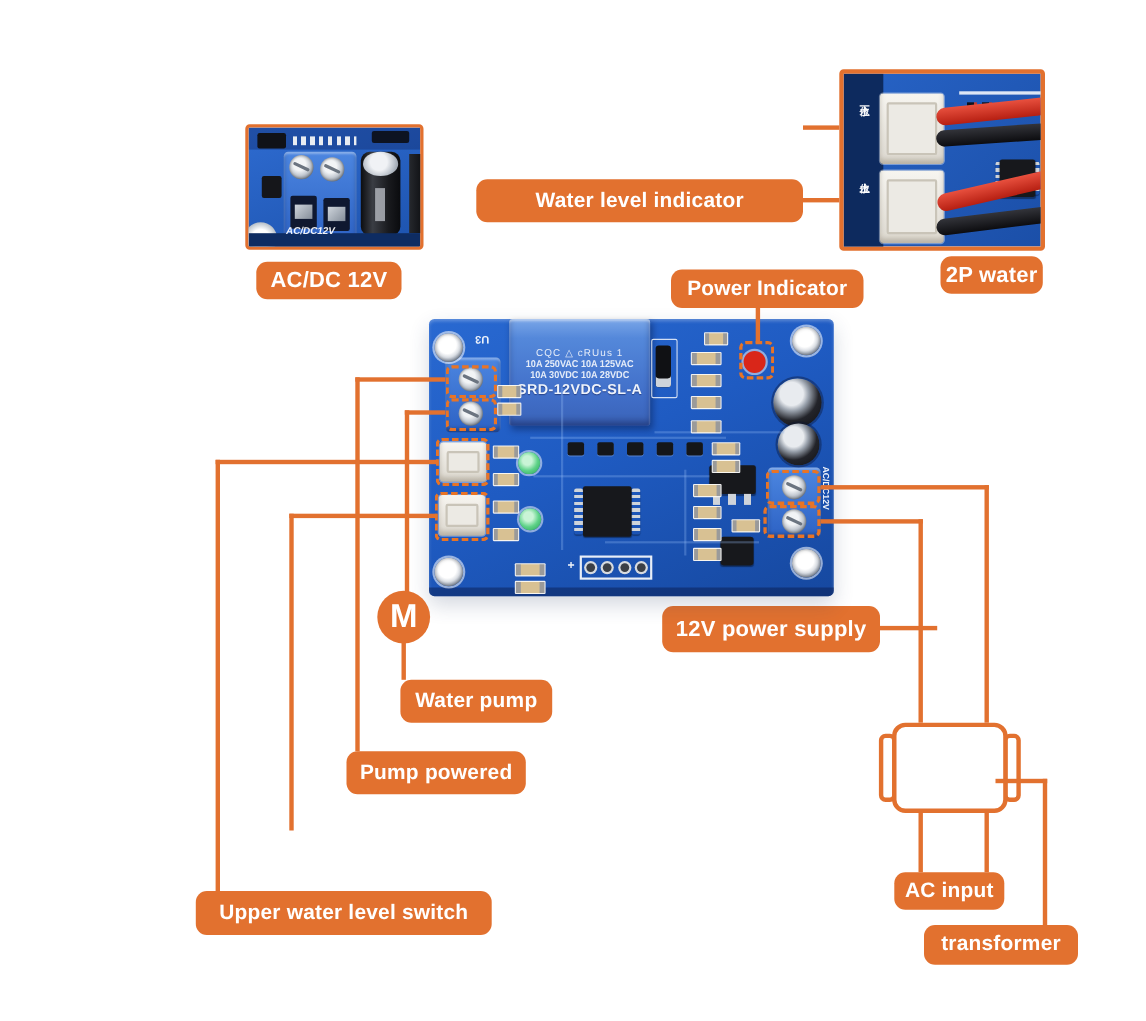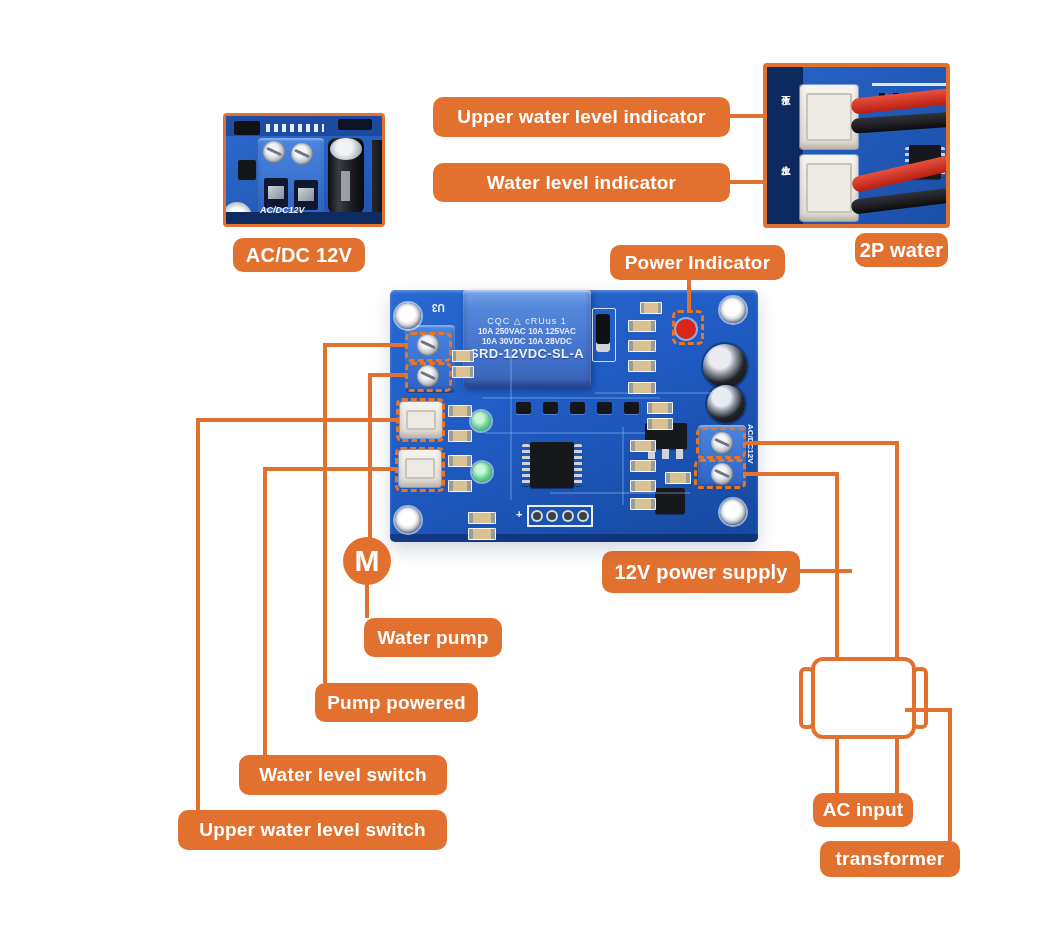--- a/index.html
+++ b/index.html
@@ -100,21 +100,20 @@
     <div class="chip" style="left:142px;top:78px;width:32px;height:34px;"></div>
     <div class="jst" style="left:33px;top:18px;width:58px;height:64px;"></div>
     <div class="jst" style="left:33px;top:88px;width:58px;height:66px;"></div>
     <div class="wire" style="left:84px;top:26px;width:110px;height:16px;background:linear-gradient(180deg,#e8503e,#b61f12);transform:rotate(-6deg);"></div>
     <div class="wire" style="left:84px;top:48px;width:110px;height:15px;background:linear-gradient(180deg,#33343a,#0c0c0f);transform:rotate(-4deg);"></div>
     <div class="wire" style="left:84px;top:98px;width:112px;height:16px;background:linear-gradient(180deg,#e8503e,#b61f12);transform:rotate(-13deg);"></div>
     <div class="wire" style="left:84px;top:126px;width:112px;height:15px;background:linear-gradient(180deg,#33343a,#0c0c0f);transform:rotate(-7deg);"></div>
   </div>
   <div class="lbl" style="left:855px;top:233px;width:93px;height:34px;font-size:20px;">2P water</div>
 
-  <div class="lbl" style="left:433px;top:97px;width:297px;height:40px;">Upper water level indicator</div>
   <div class="lbl" style="left:433px;top:163px;width:297px;height:39px;">Water level indicator</div>
   <div class="lbl" style="left:610px;top:245px;width:175px;height:35px;z-index:4;">Power Indicator</div>
 
   <div id="board">
     <span class="silk" style="left:42px;top:12px;font-size:10px;transform:rotate(180deg);">U3</span>
     <div id="relay">
       <div class="certs">CQC  △  cRUus  1</div>
       <div class="r1">10A 250VAC  10A 125VAC</div>
       <div class="r2">10A  30VDC  10A  28VDC</div>
       <div class="model">SRD-12VDC-SL-A</div>
@@ -188,29 +187,28 @@
       <div class="sot" style="left: 126px; top: 112px;"></div>
       <div class="sot" style="left: 153px; top: 112px;"></div>
       <div class="sot" style="left: 180px; top: 112px;"></div>
       <div class="sot" style="left: 207px; top: 112px;"></div>
       <div class="sot" style="left: 234px; top: 112px;"></div>
     </div>
 
   <div id="motor">M</div>
   <div class="lbl" style="left:364px;top:618px;width:138px;height:39px;">Water pump</div>
   <div class="lbl" style="left:315px;top:683px;width:163px;height:39px;">Pump powered</div>
-  <div class="lbl" style="left:239px;top:755px;width:208px;height:40px;">Water level switch</div>
   <div class="lbl" style="left:178px;top:810px;width:269px;height:40px;">Upper water level switch</div>
 
   <div class="lbl" style="left:602px;top:551px;width:198px;height:42px;font-size:20px;">12V power supply</div>
   <div class="xfmr" style="left:799px;top:667px;width:16px;height:62px;border-radius:6px;"></div>
   <div class="xfmr" style="left:912px;top:667px;width:16px;height:62px;border-radius:6px;"></div>
   <div class="xfmr" style="left:811px;top:657px;width:105px;height:82px;border-radius:12px;"></div>
   <div class="lbl" style="left:813px;top:793px;width:100px;height:34px;z-index:5;">AC input</div>
-  <div class="lbl" style="left:820px;top:841px;width:140px;height:36px;z-index:5;">transformer</div>
+  <div class="lbl" style="left:840px;top:841px;width:140px;height:36px;z-index:5;">transformer</div>
 <div class="ln" style="left: 323px; top: 343px; width: 82px; height: 4px; z-index: 3;"></div>
     <div class="ln" style="left: 368px; top: 373px; width: 37px; height: 4px; z-index: 3;"></div>
     <div class="ln" style="left: 196px; top: 418px; width: 202px; height: 4px; z-index: 3;"></div>
     <div class="ln" style="left: 263px; top: 467px; width: 134px; height: 4px; z-index: 3;"></div>
     <div class="ln" style="left: 323px; top: 343px; width: 4px; height: 340px; z-index: 3;"></div>
     <div class="ln" style="left: 368px; top: 373px; width: 4px; height: 168px; z-index: 3;"></div>
     <div class="ln" style="left: 196px; top: 418px; width: 4px; height: 392px; z-index: 3;"></div>
     <div class="ln" style="left: 263px; top: 467px; width: 4px; height: 288px; z-index: 3;"></div>
     <div class="ln" style="left: 365px; top: 583px; width: 4px; height: 35px; z-index: 3;"></div>
     <div class="ln" style="left: 687px; top: 280px; width: 4px; height: 32px; z-index: 3;"></div>

